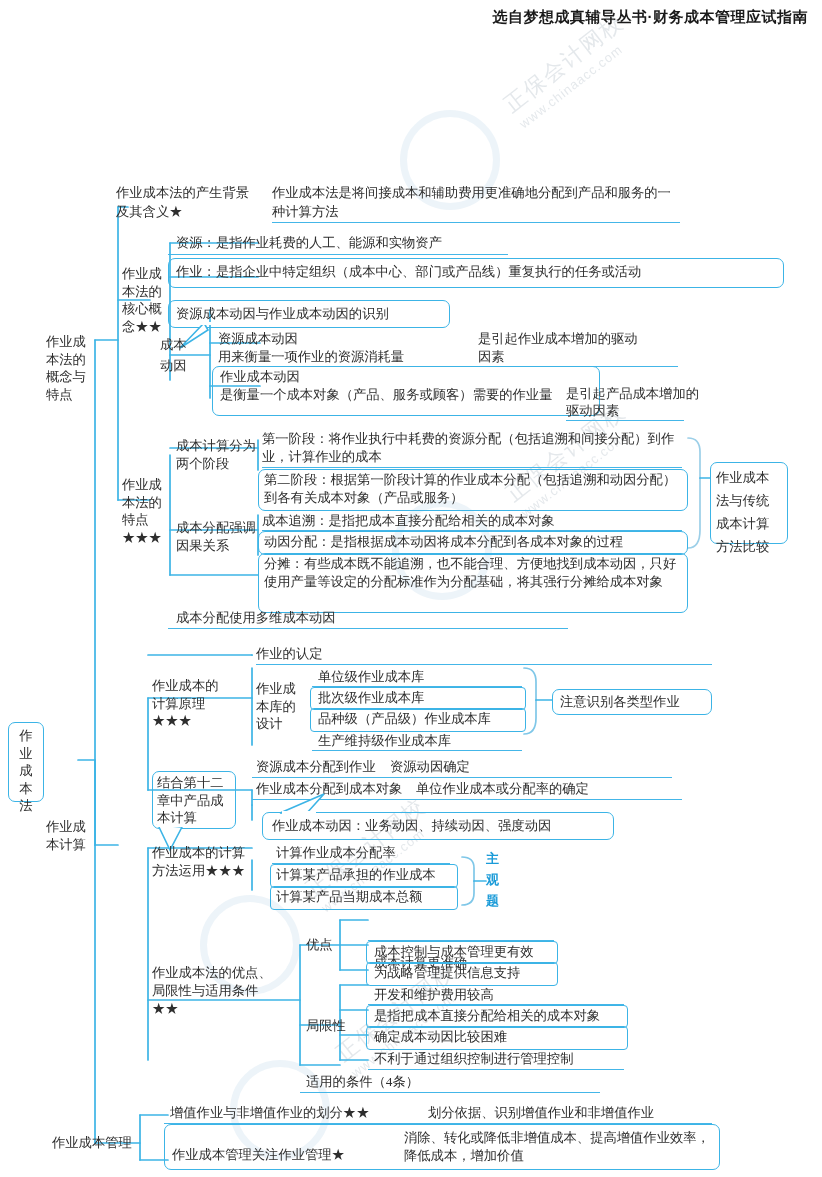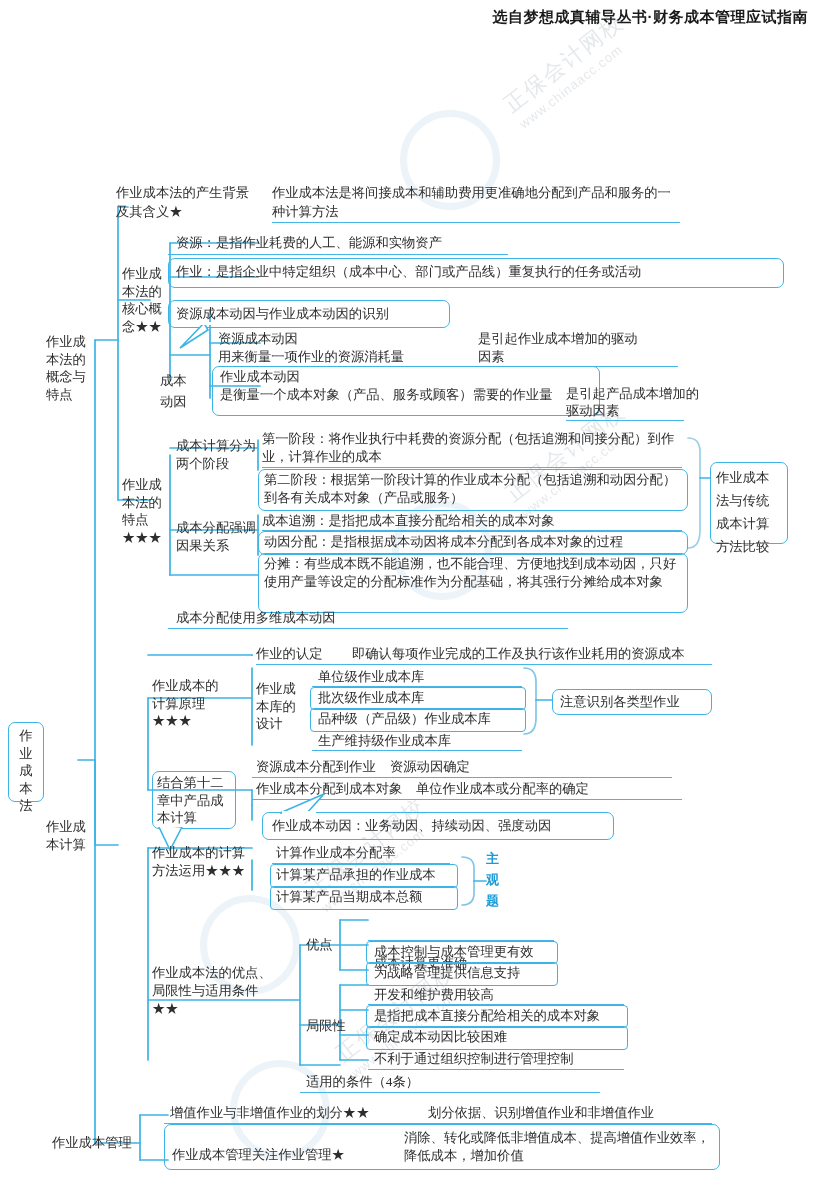--- a/index.html
+++ b/index.html
@@ -176,21 +176,21 @@
   <div class="rbox" style="left:168px;top:258px;width:614px;height:28px;"></div>
   <div class="tc" style="left:176px;top:263px;width:600px;white-space:nowrap;">作业：是指企业中特定组织（成本中心、部门或产品线）重复执行的任务或活动</div>
 
   <div class="rbox" style="left:168px;top:300px;width:280px;height:26px;"></div>
   <svg style="position:absolute;left:178px;top:322px;width:46px;height:28px;">
     <polygon points="26,1 2,26 30,8" fill="#ffffff" stroke="#3cb4e6" stroke-width="1.6"></polygon>
     <rect x="8" y="0" width="30" height="3" fill="#ffffff"></rect>
   </svg>
   <div class="tc" style="left:176px;top:305px;width:270px;white-space:nowrap;">资源成本动因与作业成本动因的识别</div>
 
-  <div class="tc" style="left:160px;top:334px;width:28px;line-height:21px;margin-top:36px;">成本动因</div>
+  <div class="tc" style="left:160px;top:334px;width:28px;line-height:21px;">成本动因</div>
 
   <div class="tc" style="left:218px;top:330px;white-space:nowrap;">资源成本动因</div>
   <div class="tc" style="left:218px;top:348px;white-space:nowrap;">用来衡量一项作业的资源消耗量</div>
   <div class="tc" style="left:478px;top:330px;width:160px;line-height:17.5px;">是引起作业成本增加的驱动因素</div>
   <div class="uline" style="left:478px;top:366px;width:200px;"></div>
 
   <div class="rbox" style="left:212px;top:366px;width:386px;height:48px;"></div>
   <div class="tc" style="left:220px;top:368px;white-space:nowrap;">作业成本动因</div>
   <div class="tc" style="left:220px;top:386px;width:380px;line-height:17.5px;">是衡量一个成本对象（产品、服务或顾客）需要的作业量</div>
   <div class="tc" style="left:566px;top:385px;width:140px;line-height:17px;">是引起产品成本增加的驱动因素</div>
@@ -217,21 +217,20 @@
 
   <div class="tc" style="left:176px;top:609px;white-space:nowrap;">成本分配使用多维成本动因</div>
   <div class="uline" style="left:168px;top:628px;width:400px;"></div>
 
   <div class="rbox" style="left:710px;top:462px;width:76px;height:80px;"></div>
   <div class="tc" style="left:716px;top:466px;width:66px;line-height:23px;">作业成本法与传统成本计算方法比较</div>
 
   <div class="tc" style="left:152px;top:677px;width:78px;line-height:17.5px;">作业成本的计算原理★★★</div>
 
   <div class="tc" style="left:256px;top:645px;white-space:nowrap;">作业的认定</div>
-  <div class="tc" style="left:352px;top:645px;white-space:nowrap;">即确认每项作业完成的工作及执行该作业耗用的资源成本</div>
   <div class="uline" style="left:256px;top:664px;width:456px;"></div>
 
   <div class="tc" style="left:256px;top:680px;width:52px;line-height:17.5px;">作业成本库的设计</div>
 
   <div class="tc" style="left:318px;top:668px;white-space:nowrap;">单位级作业成本库</div>
   <div class="uline" style="left:312px;top:686px;width:210px;"></div>
   <div class="rbox sq" style="left:310px;top:687px;width:214px;height:21px;"></div>
   <div class="tc" style="left:318px;top:689px;white-space:nowrap;">批次级作业成本库</div>
   <div class="rbox sq" style="left:310px;top:708px;width:214px;height:22px;"></div>
   <div class="tc" style="left:318px;top:710px;white-space:nowrap;">品种级（产品级）作业成本库</div>

